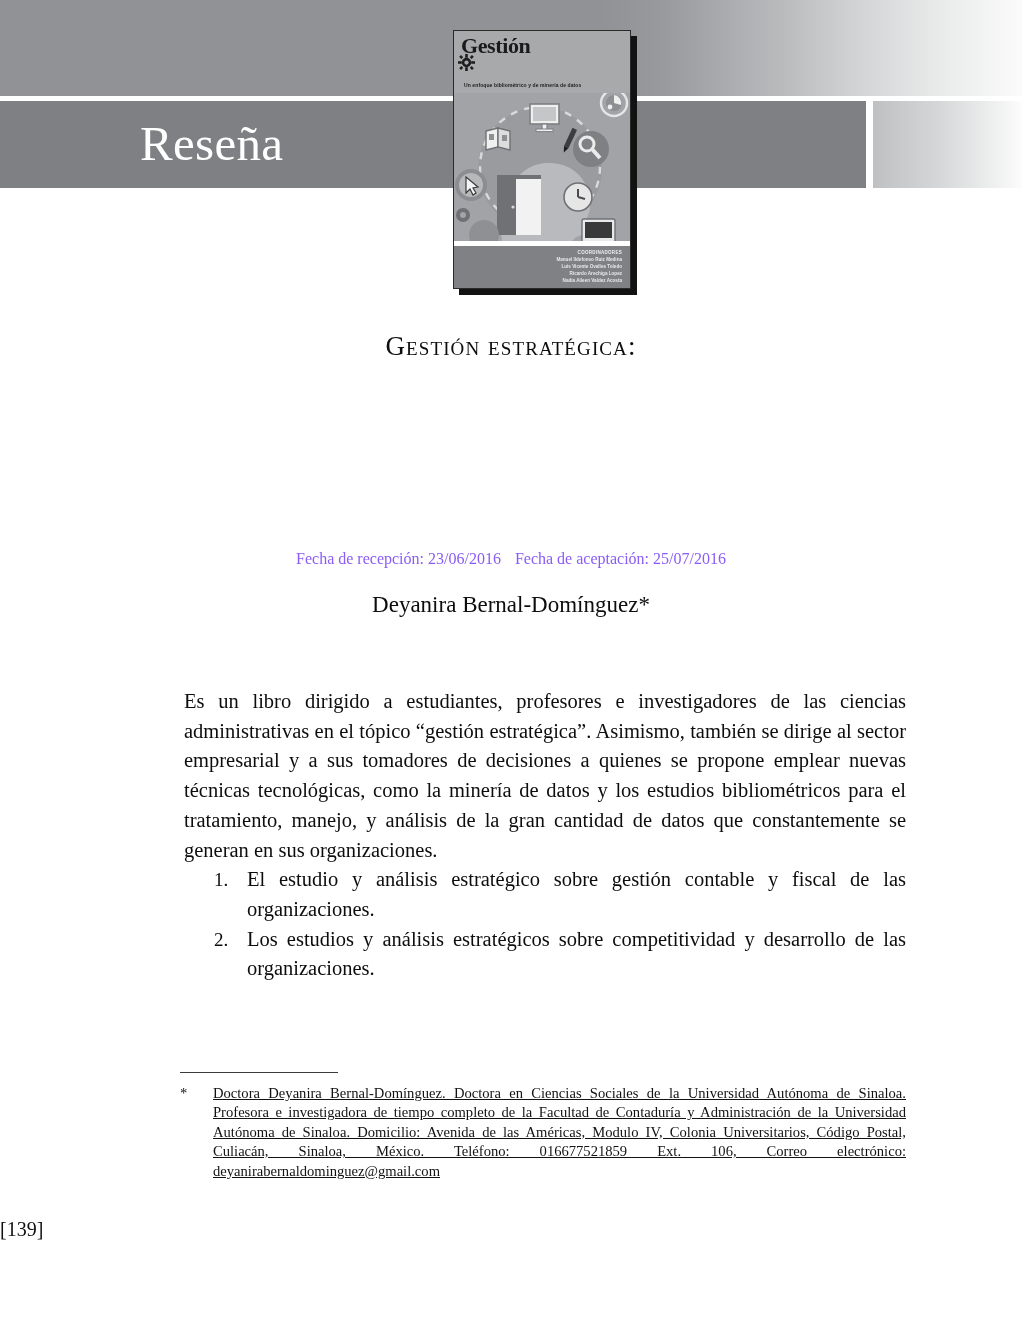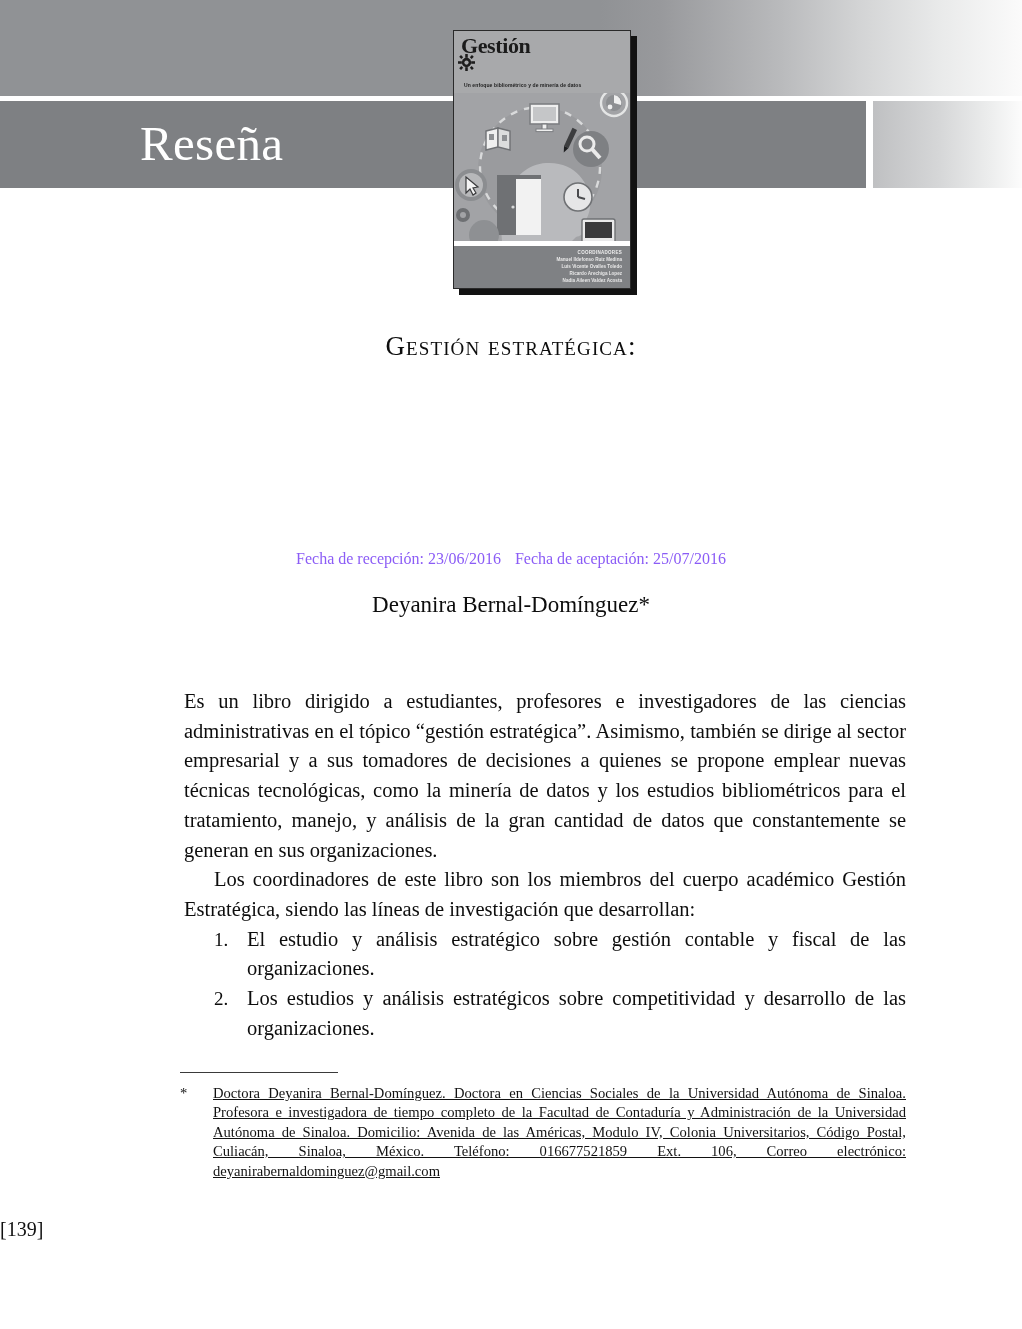--- a/index.html
+++ b/index.html
@@ -409,21 +409,20 @@
 </div>
 
 <div class="doc-dates">
   <span>Fecha de recepción: 23/06/2016</span><span class="gap"></span><span>Fecha de aceptación: 25/07/2016</span>
 </div>
 
 <div class="doc-author">Deyanira Bernal-Domínguez*</div>
 
 <div class="body-col">
   <p>Es un libro dirigido a estudiantes, profesores e investigadores de las ciencias administrativas en el tópico “gestión estratégica”. Asimismo, también se dirige al sector empresarial y a sus tomadores de decisiones a quienes se propone emplear nuevas técnicas tecnológicas, como la minería de datos y los estudios bibliométricos para el tratamiento, manejo, y análisis de la gran cantidad de datos que constantemente se generan en sus organizaciones.</p>
-  <p class="indent">Los coordinadores de este libro son los miembros del cuerpo académico Gestión Estratégica, siendo las líneas de investigación que desarrollan:</p>
   <ol class="num-list">
     <li>
       <span class="marker">1.</span>
       <span>El estudio y análisis estratégico sobre gestión contable y fiscal de las organizaciones.</span>
     </li>
     <li>
       <span class="marker">2.</span>
       <span>Los estudios y análisis estratégicos sobre competitividad y desarrollo de las organizaciones.</span>
     </li>
   </ol>

